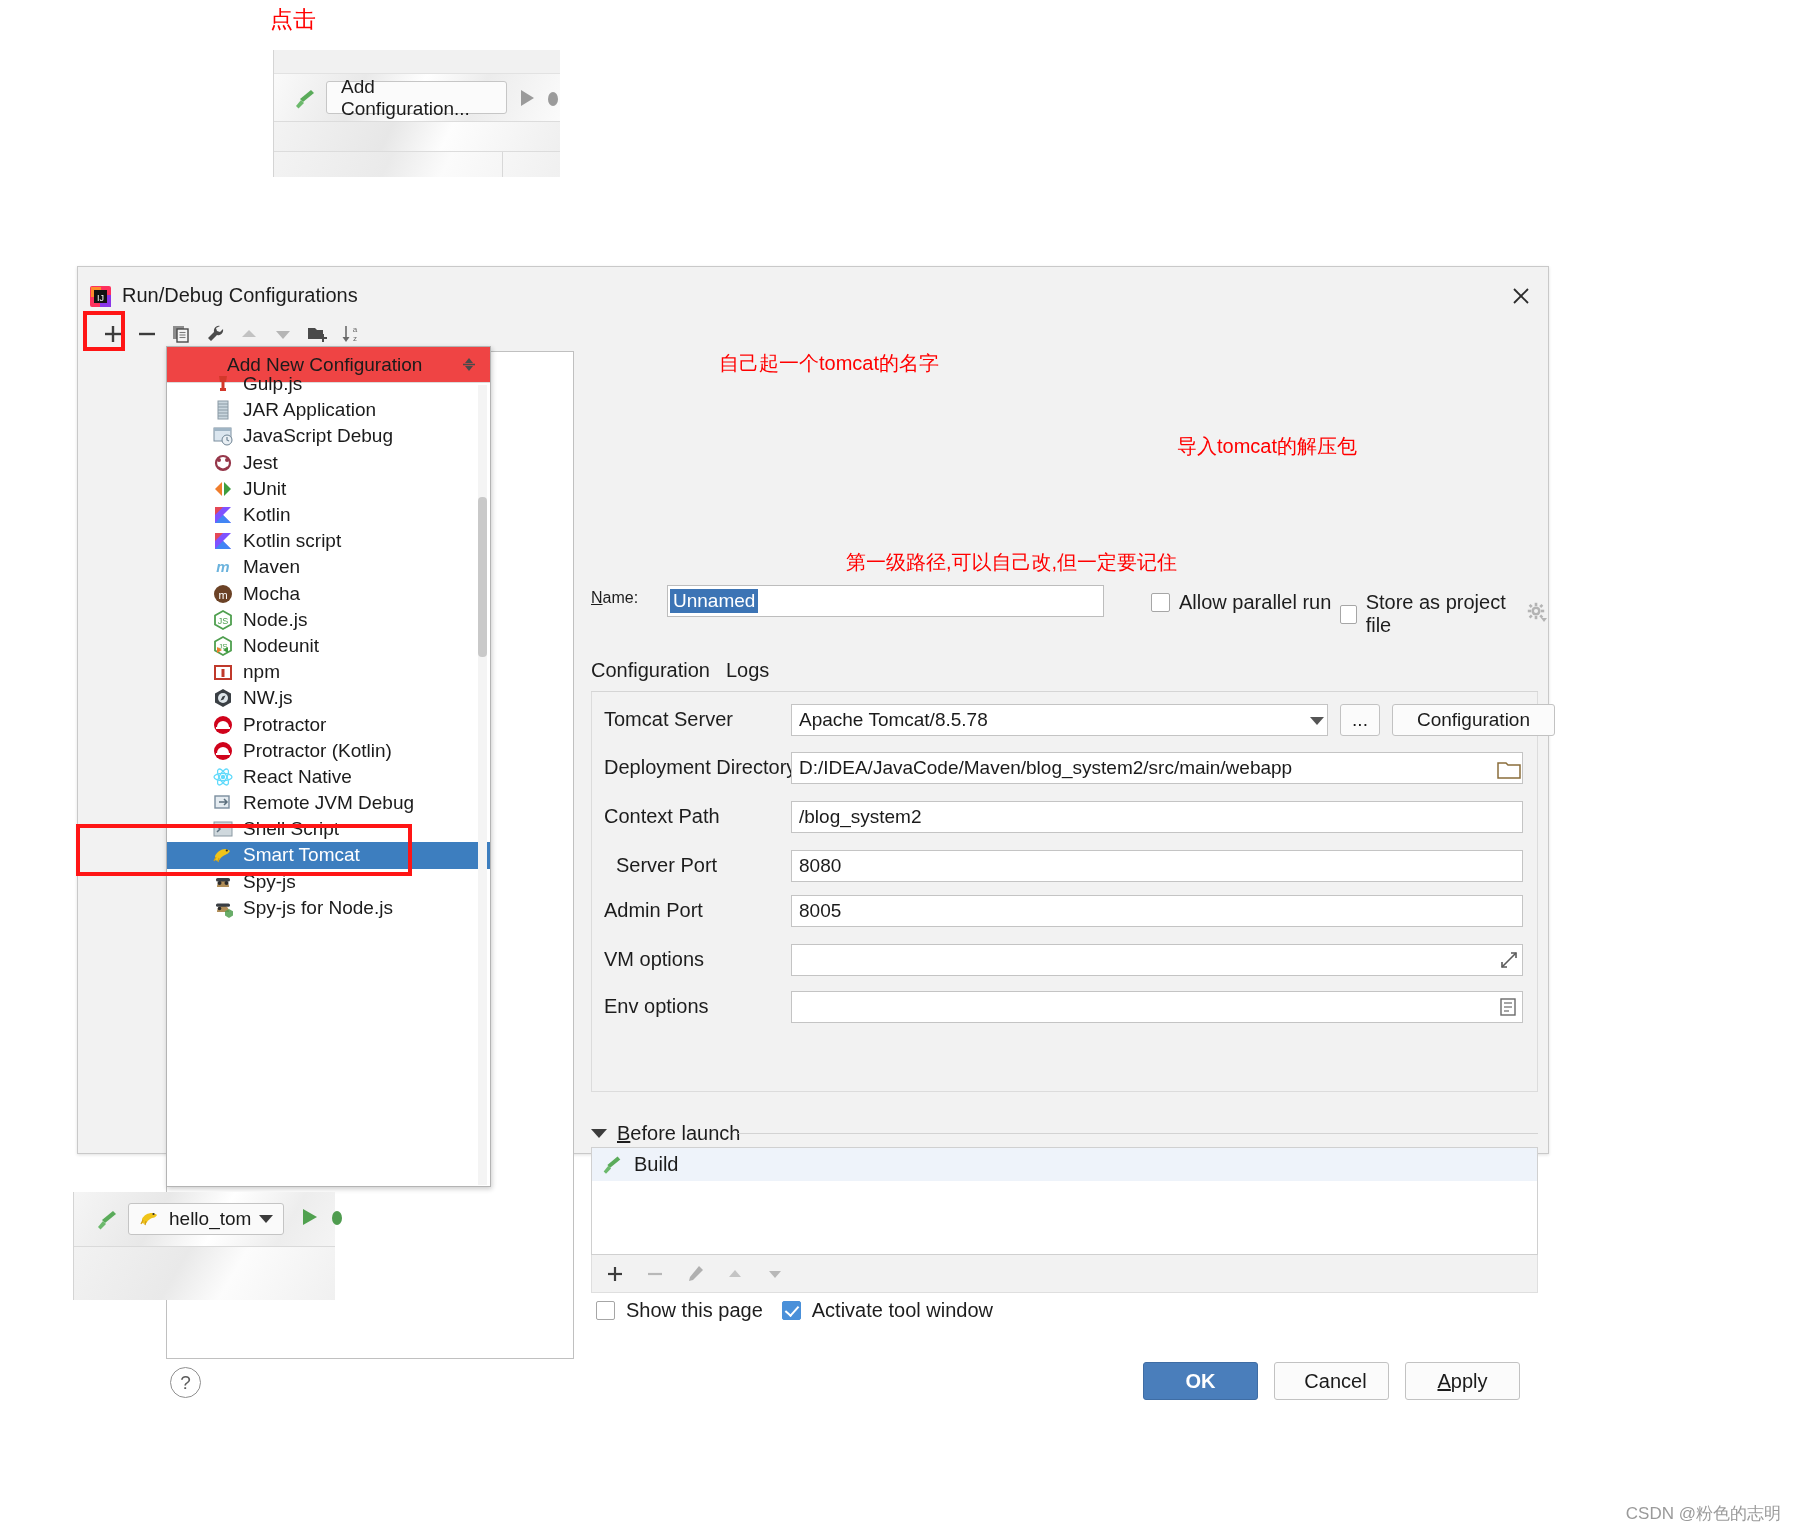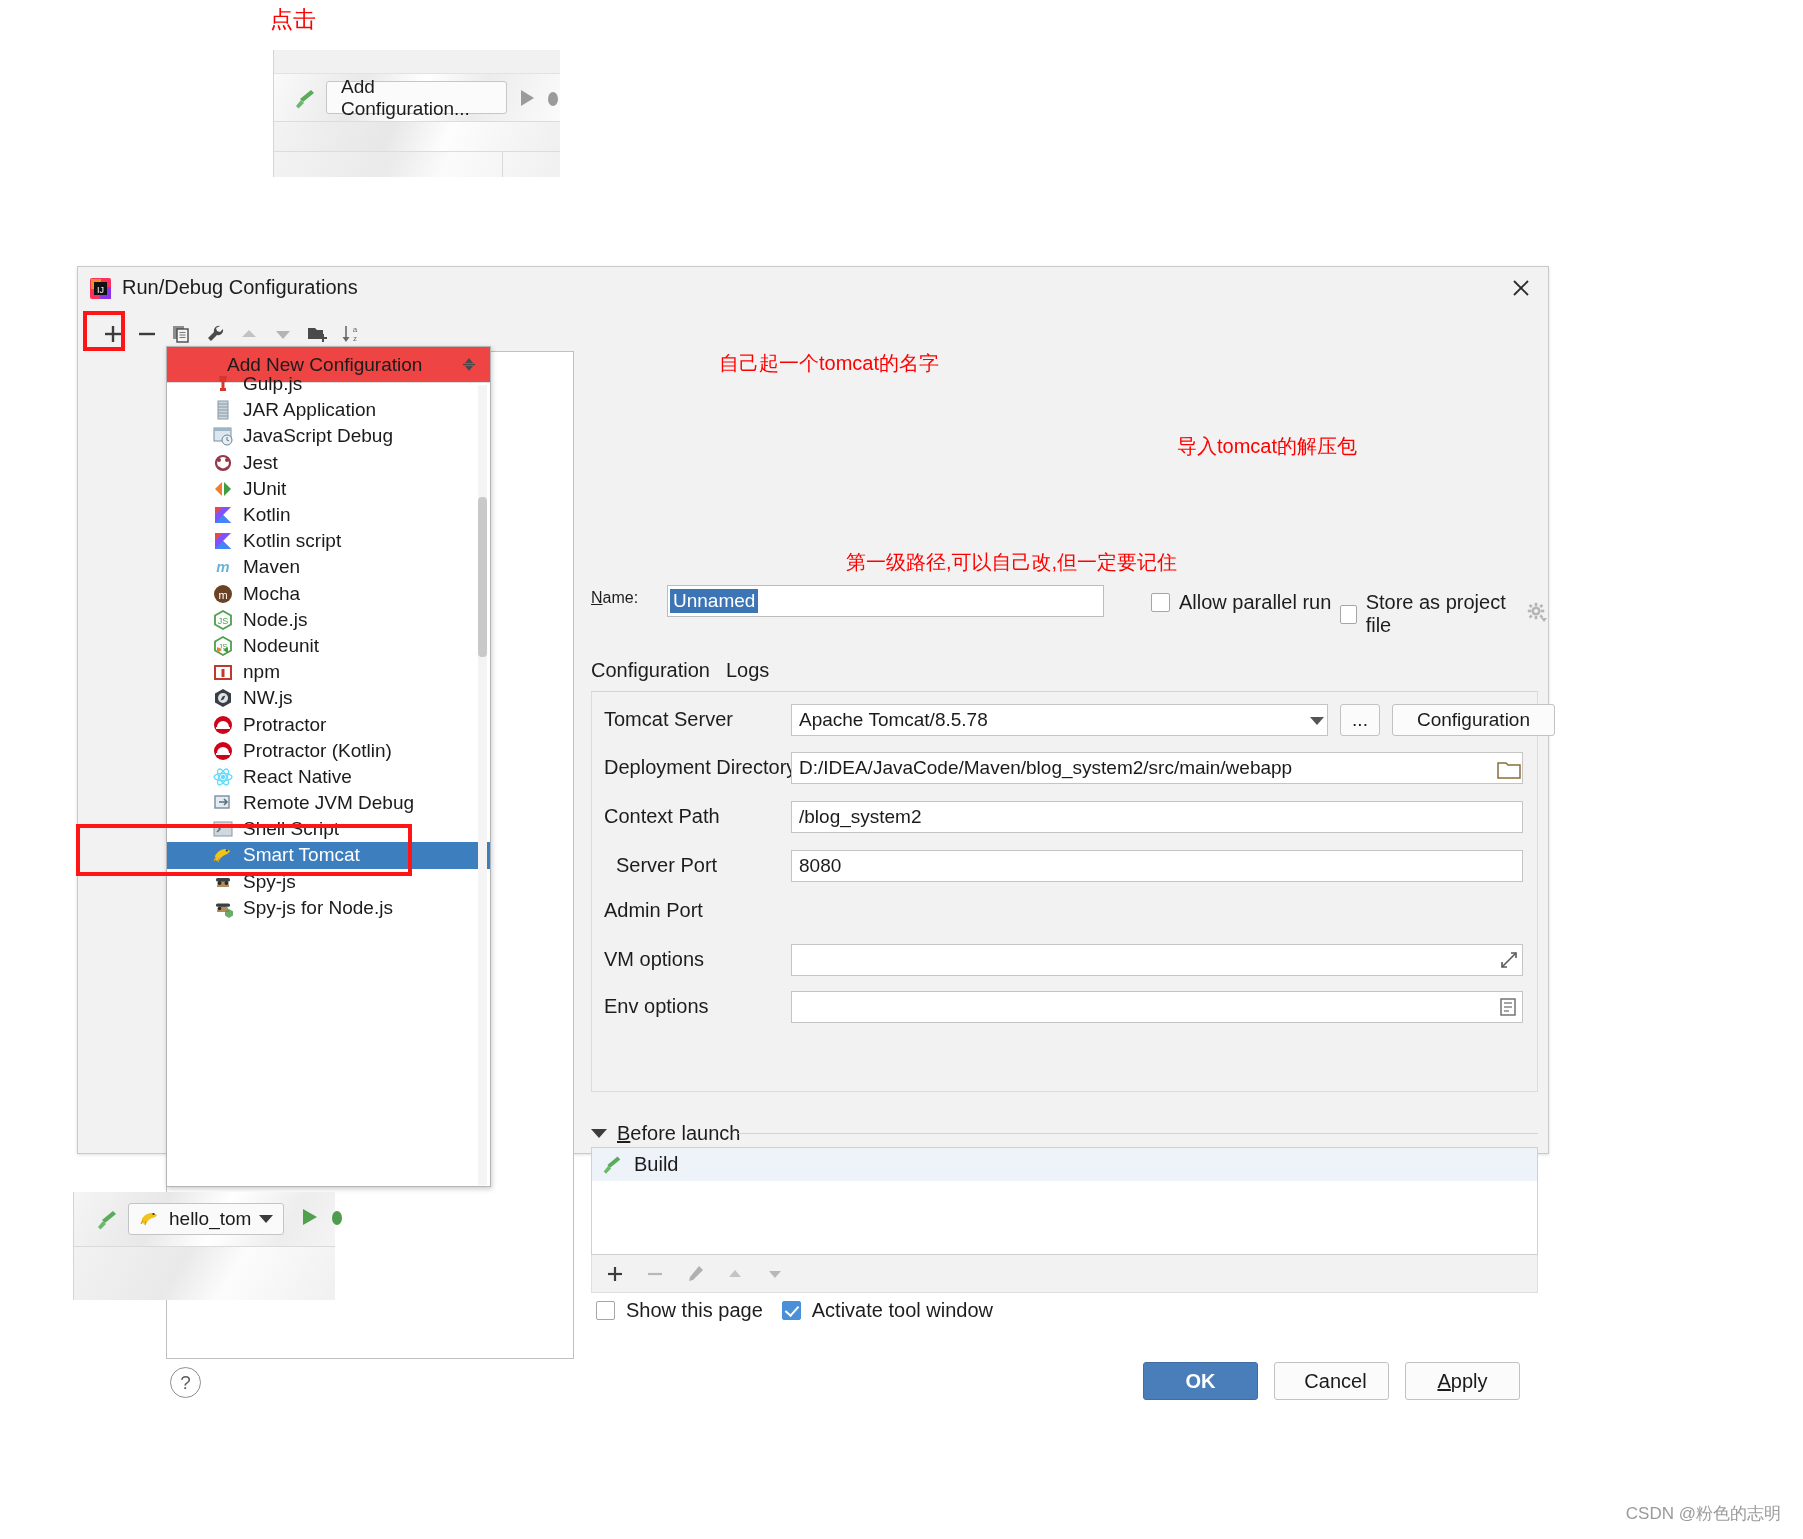--- a/index.html
+++ b/index.html
@@ -53,21 +53,21 @@
     border-bottom:8px solid transparent; margin-left:14px;
   }
   .bug-ico { margin-left:12px; width:14px; height:20px; position:relative;}
 
   
   #dialog {
     left: 77px; top: 266px; width: 1472px; height: 888px;
     background:#f2f2f2; border:1px solid #c9c9c9;
     box-shadow: 0 1px 3px rgba(0,0,0,.12);
   }
-  #dlg-title-bar { position:absolute; left:0; top:0; width:100%; height:42px; background:#f2f2f2;}
+  #dlg-title-bar { position:absolute; left:0; top:8px; width:100%; height:42px; background:#f2f2f2;}
   #dlg-ij-icon { position:absolute; left:12px; top:11px; width:21px; height:21px;}
   #dlg-title { position:absolute; left:44px; top:9px; font-size:20px; color:#1d1d1d;}
   #dlg-close { position:absolute; right:14px; top:8px; width:26px;height:26px; cursor:pointer;}
 
   
   #dlg-toolbar { position:absolute; left:18px; top:48px; width:420px; height:38px; display:flex; align-items:center; gap:0px;}
   .tb-btn { width:34px;height:34px; display:flex;align-items:center;justify-content:center; cursor:pointer;}
 
   
   #left-panel { position:absolute; left:88px; top:84px; width:408px; height:1008px;
@@ -578,20 +578,23 @@
     <div class="finput" style="left:199px; top:109px; width:732px;">
       <span>/blog_system2</span>
     </div>
 
     <span class="flabel" style="left:24px; top:162px;">Server Port</span>
     <div class="finput" style="left:199px; top:158px; width:732px;">
       <span>8080</span>
     </div>
 
     <span class="flabel" style="left:12px; top:207px;">Admin Port</span>
+    <div class="finput" style="left:199px; top:203px; width:732px;">
+      <span>8005</span>
+    </div>
 
     <span class="flabel" style="left:12px; top:256px;">VM options</span>
     <div class="finput" style="left:199px; top:252px; width:732px;">
       <span></span>
     </div>
     <span class="abs" style="left:907px; top:258px;">
       <svg width="20" height="20" viewBox="0 0 20 20">
         <path d="M12 3h5v5" fill="none" stroke="#5b5b5b" stroke-width="1.6"></path>
         <path d="M8 17H3v-5" fill="none" stroke="#5b5b5b" stroke-width="1.6"></path>
         <line x1="17" y1="3" x2="3" y2="17" stroke="#5b5b5b" stroke-width="1.6"></line>

